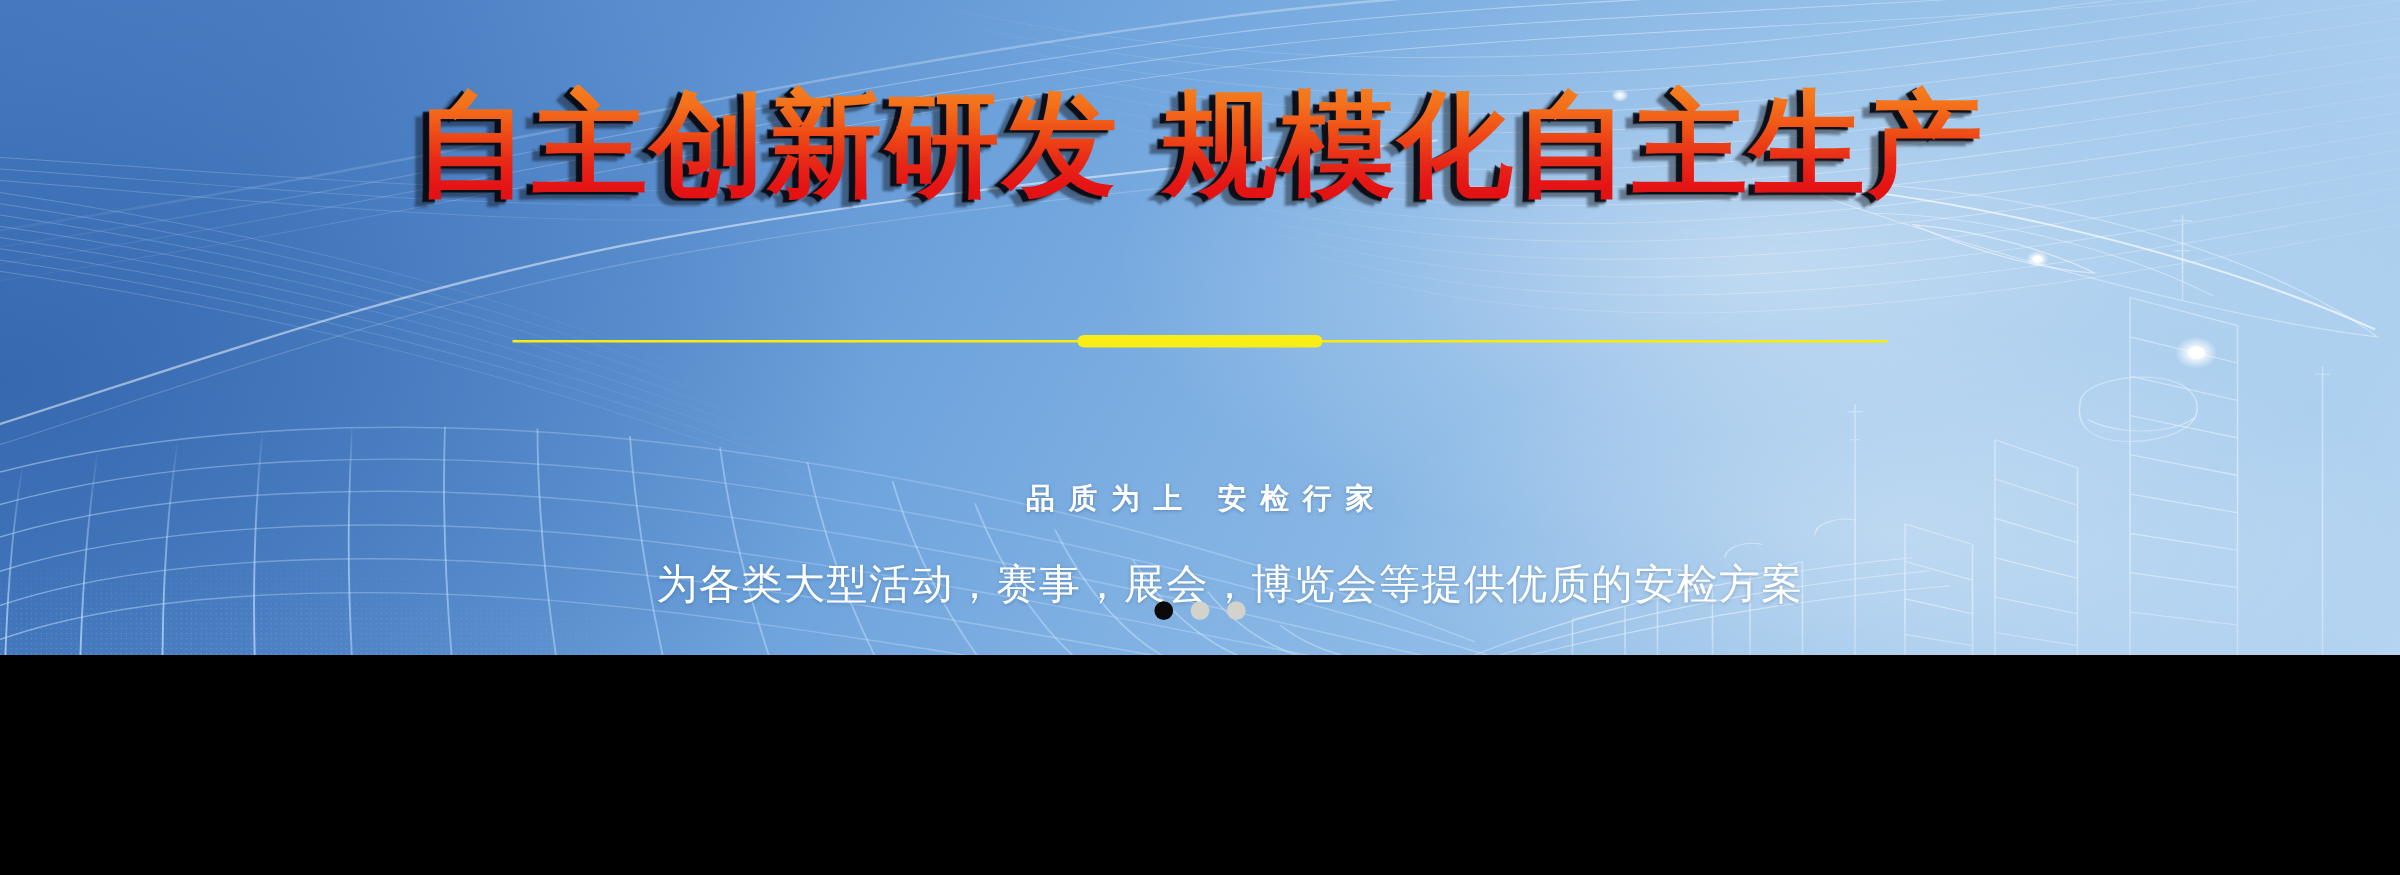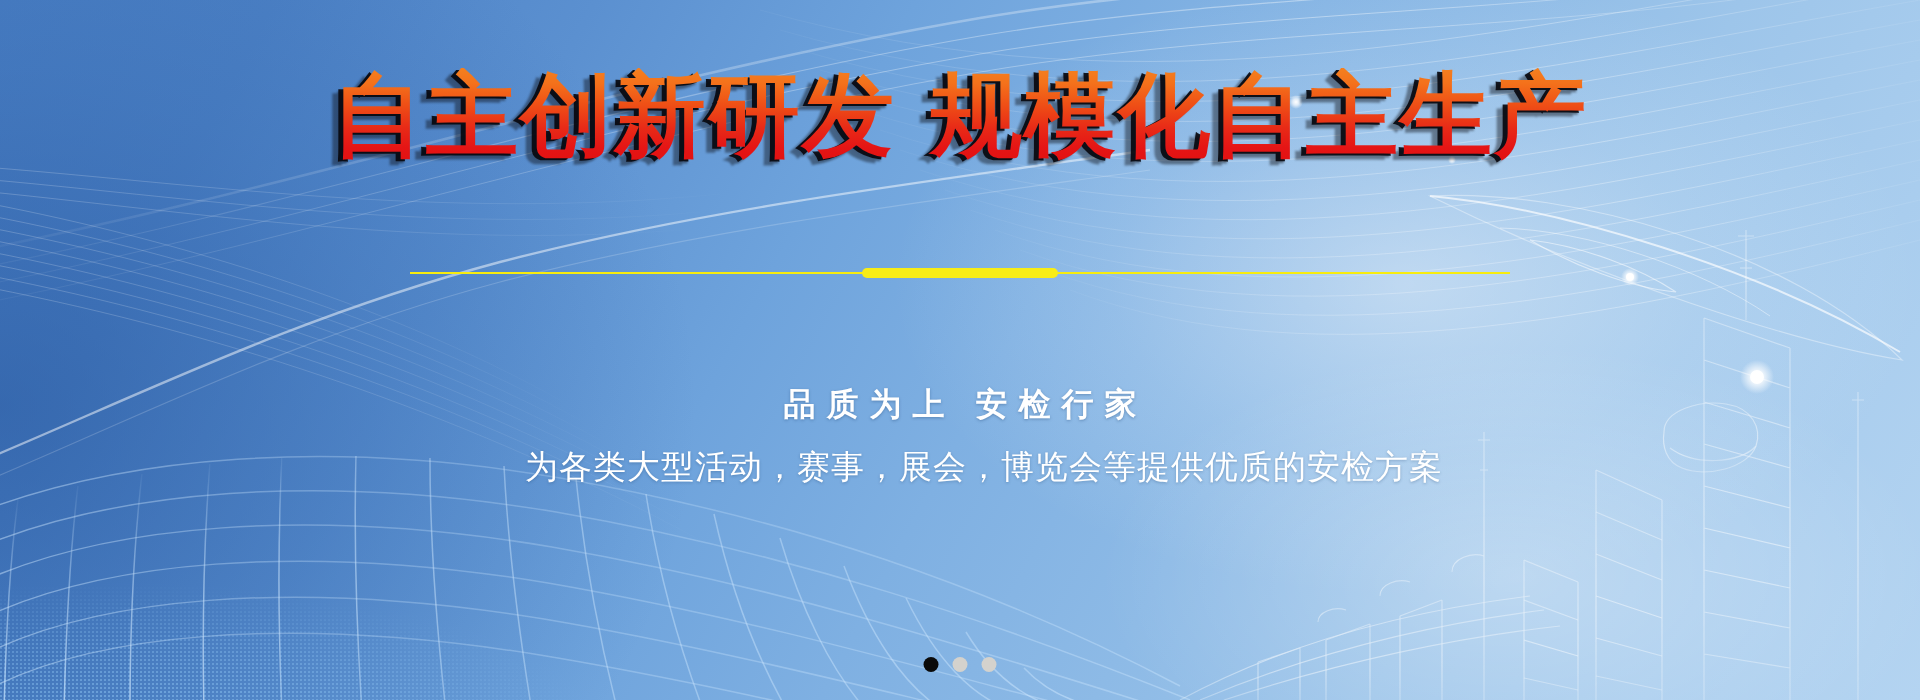--- a/index.html
+++ b/index.html
@@ -7,21 +7,21 @@
     padding: 0;
     background: #000;
   }
   body {
     font-family: "Liberation Sans", "DejaVu Sans", sans-serif;
   }
 
   .banner {
     position: relative;
     width: 1920px;
-    height: 700px;
+    height: 524px;
     overflow: hidden;
     background: linear-gradient(118deg,
         #4a7fc4 0%,
         #4d82c6 12%,
         #5b90d0 26%,
         #6ea3dc 40%,
         #7fb0e2 52%,
         #8dbae6 64%,
         #9dc5ea 76%,
         #a9cdee 88%,
@@ -147,21 +147,21 @@
     background: #f8ed16;
   }
 
   .tagline {
     position: absolute;
     top: 383px;
     left: 50%;
     transform: translateX(-50%);
     white-space: nowrap;
     color: #ffffff;
-    font-size: 32px;
+    font-size: 23px;
     font-weight: 700;
     letter-spacing: 11px;
     text-indent: 11px;
     text-shadow: 0 1px 3px rgba(20,55,100,0.35);
   }
 
   .description {
     position: absolute;
     top: 445px;
     left: 50%;

